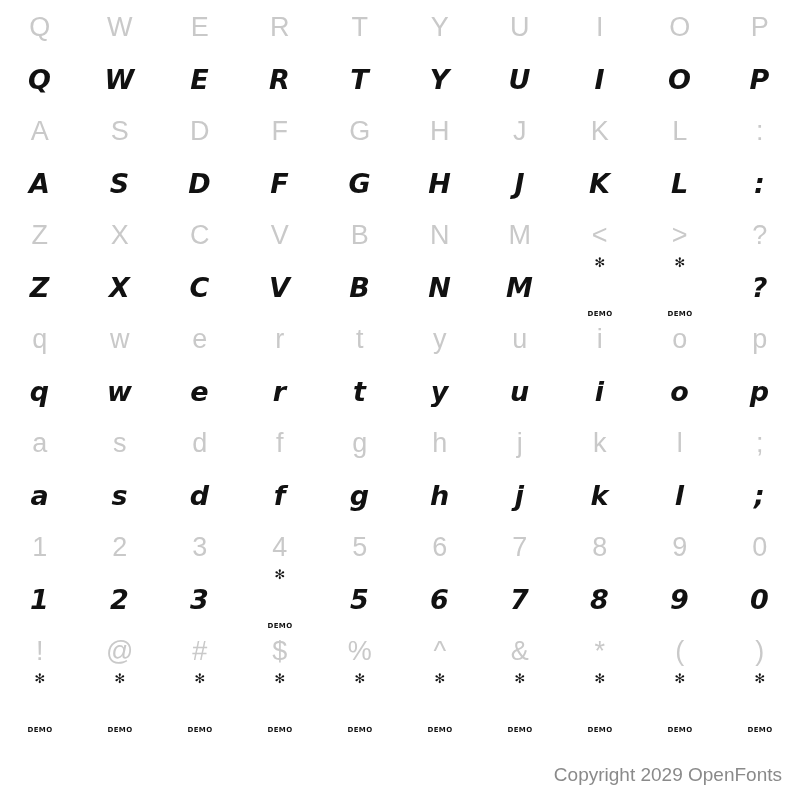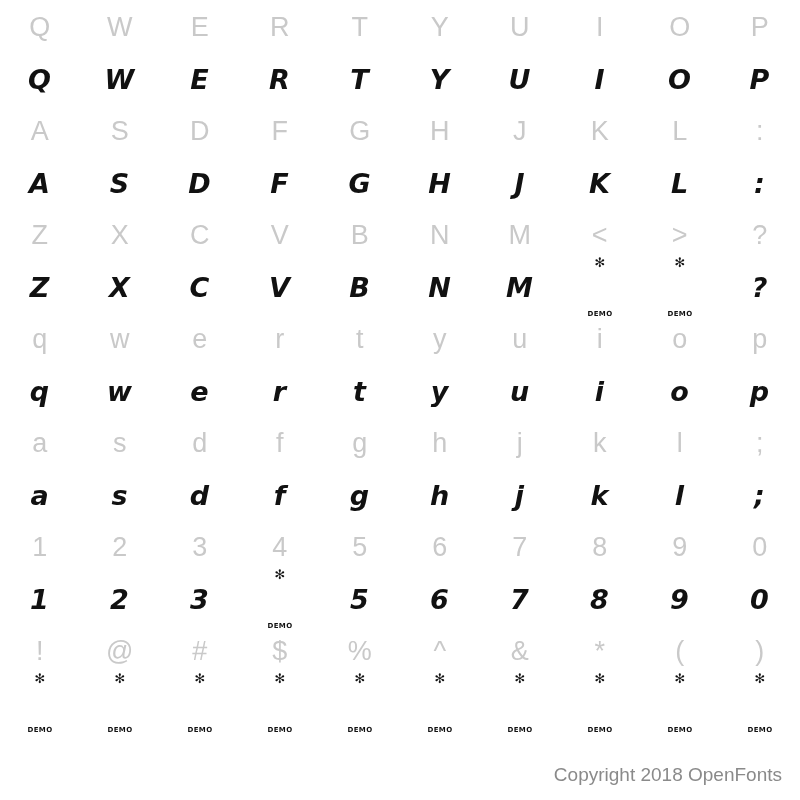--- a/index.html
+++ b/index.html
@@ -319,14 +319,14 @@
           </span>
         </div>
         <div class="cell">
           <span class="demo-mark">
             <span class="leaf">✻</span>
             <span class="demo-word">DEMO</span>
           </span>
         </div>
       </div>
     </div>
-  <div class="footer">Copyright 2018 OpenFonts</div>
+  <div class="footer">Copyright 2029 OpenFonts</div>
 </div>
 
 </body></html>

